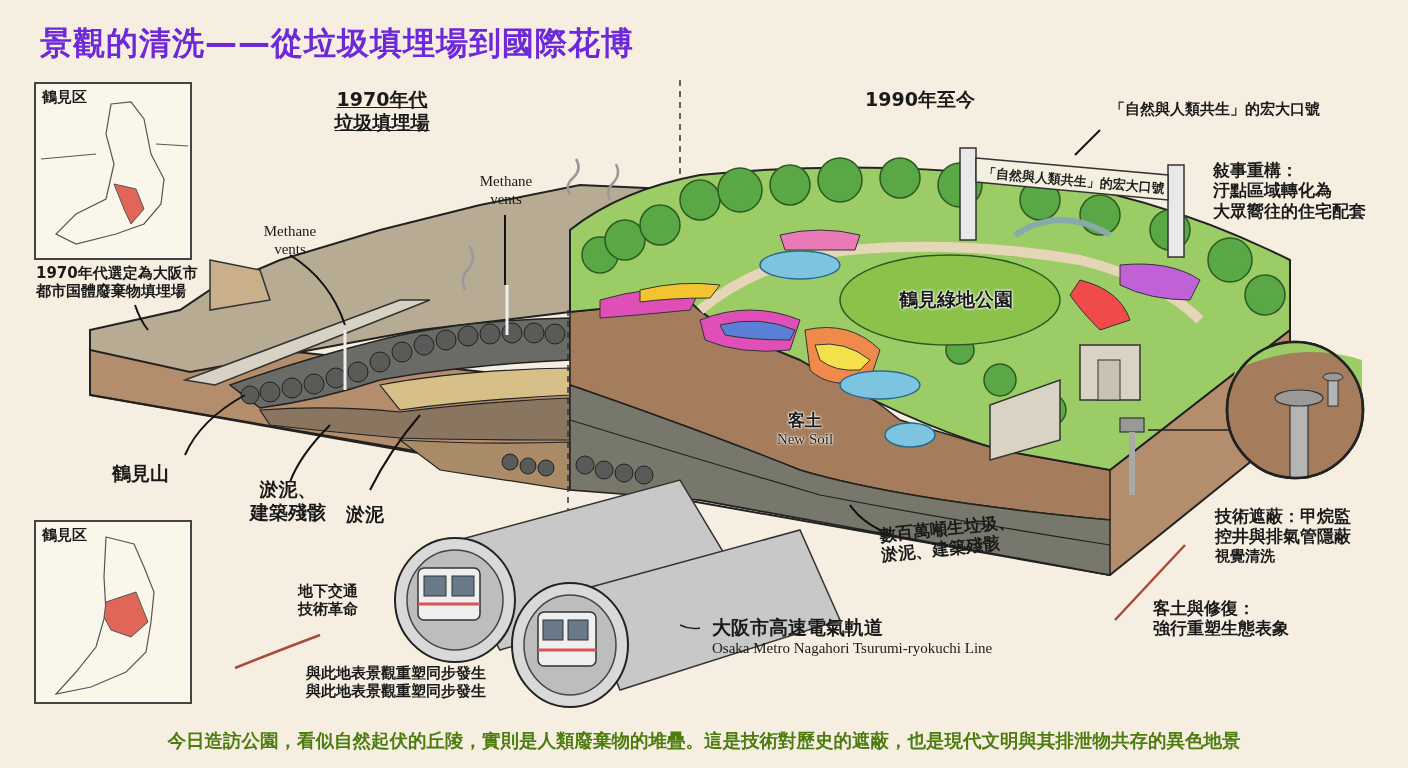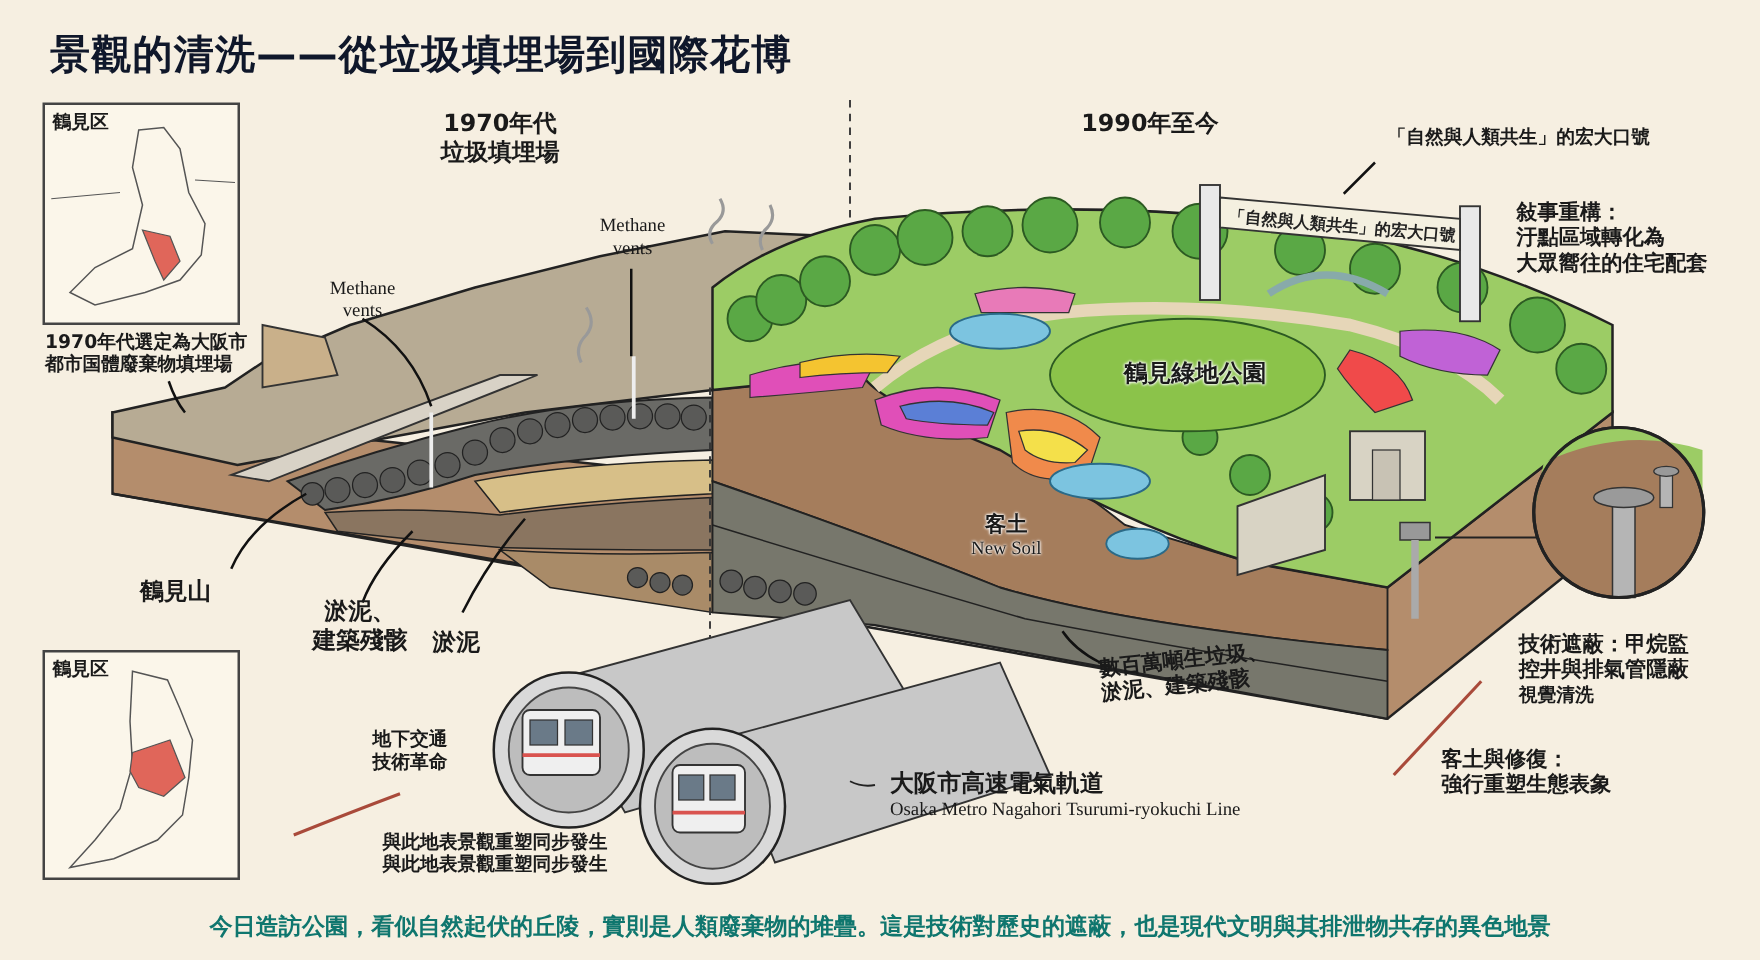--- a/index.html
+++ b/index.html
@@ -3,31 +3,31 @@
 <meta charset="utf-8">
 <style>
   html, body { margin:0; padding:0; }
   body {
     width:1408px; height:768px; overflow:hidden; position:relative;
     background:#f6efe1;
     font-family:"DejaVu Sans", "Liberation Sans", sans-serif;
     color:#1a1a1a;
   }
   .abs { position:absolute; }
-  .title { left:40px; top:22px; font-size:32px; font-weight:bold; letter-spacing:1px; color:#0f172a; }
+  .title { left:40px; top:22px; font-size:32px; font-weight:bold; letter-spacing:1px; color:#6d28d9; }
   .lbl { font-weight:bold; color:#1a1a1a; line-height:1.2; white-space:nowrap; }
   .c { text-align:center; }
   .small { font-size:15px; }
   .med { font-size:17px; }
   .big { font-size:19px; }
   .eng { font-family:Liberation Serif, serif; font-weight:normal; }
   .mapbox { background:#fbf6ea; border:2px solid #444; }
   .mapbox .mlabel { position:absolute; left:6px; top:4px; font-size:15px; font-weight:bold; }
   svg.scene { position:absolute; left:0; top:0; }
-  .footer { left:0; top:728px; width:1408px; text-align:center; font-size:18.5px; font-weight:bold; color:#0f766e; }
+  .footer { left:0; top:728px; width:1408px; text-align:center; font-size:18.5px; font-weight:bold; color:#4d7c0f; }
   .banner-text { font-size:13px; font-weight:bold; color:#222; }
   .white-outline { text-shadow: 0 0 2px #fff, 0 0 2px #fff, 0 0 3px #fff; }
 </style>
 </head>
 <body>
 
 <div class="abs title">景觀的清洗——從垃圾填埋場到國際花博</div>
 
 <svg class="scene" width="1408" height="768" viewBox="0 0 1408 768">
 
@@ -179,21 +179,21 @@
     <path d="M 880 530 Q 860 520 850 505"></path>
     <path d="M 1100 130 L 1075 155"></path>
   </g>
 
   <g fill="none" stroke="#a94a3a" stroke-width="2.5">
     <path d="M 320 635 Q 280 650 235 668"></path>
     <path d="M 1185 545 L 1115 620"></path>
   </g>
 </svg>
 
-<div class="abs lbl c big" style="left:330px; top:88px; width:140px;">
+<div class="abs lbl c big" style="left:312px; top:88px; width:140px;text-decoration:underline;">
   <div>1970年代</div>
   <div>垃圾填埋場</div>
 </div>
 <div class="abs lbl c big" style="left:810px; top:88px; width:220px;">
   <div>1990年至今</div>
 </div>
 
 <div class="abs mapbox" style="left:34px; top:82px; width:154px; height:174px;">
   <span class="mlabel">鶴見区</span>
   <svg width="154" height="174" viewBox="0 0 154 174" style="position:absolute;left:0;top:0;">

